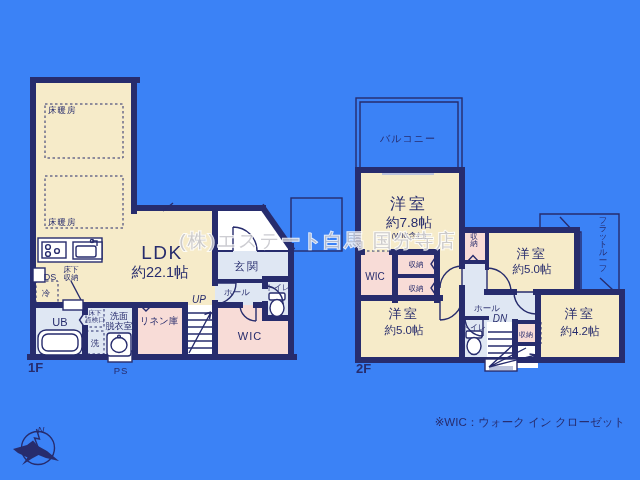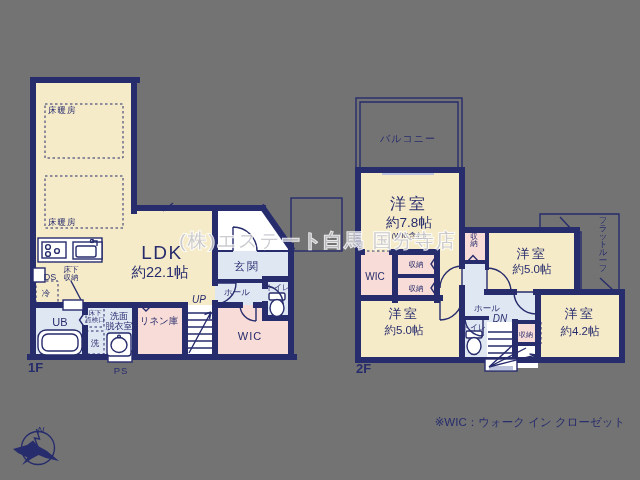--- a/index.html
+++ b/index.html
@@ -1,16 +1,16 @@
 <!DOCTYPE html>
 <html><head>
 <meta charset="utf-8">
 <style>
   html,body{margin:0;padding:0;background:#ffffff;}
-  .stage{position:relative;width:640px;height:480px;background:#737373;overflow:hidden;
+  .stage{position:relative;width:640px;height:480px;background:#3b82f6;overflow:hidden;
          font-family:"Liberation Sans","DejaVu Sans",sans-serif;}
   svg text{font-family:"Liberation Sans","DejaVu Sans",sans-serif;fill:#272c6d;}
   .wall{stroke:#272c6d;stroke-width:6;fill:none;stroke-linecap:square;}
   .wall4{stroke:#272c6d;stroke-width:4;fill:none;stroke-linecap:square;}
   .thin{stroke:#272c6d;stroke-width:1.4;fill:none;}
   .thin2{stroke:#272c6d;stroke-width:2.2;fill:none;}
   .dot{stroke:#272c6d;stroke-width:1;fill:none;stroke-dasharray:2.5 2.5;}
   .fix{stroke:#272c6d;stroke-width:1.4;fill:#ffffff;}
   .win{fill:#bcc3dc;}
   .wm{fill:#c5c5cb;opacity:.85;paint-order:stroke;stroke:#ffffff;stroke-width:2px;letter-spacing:2px;}

